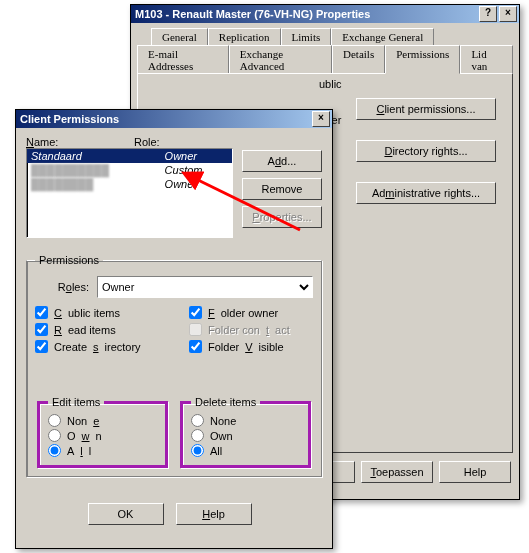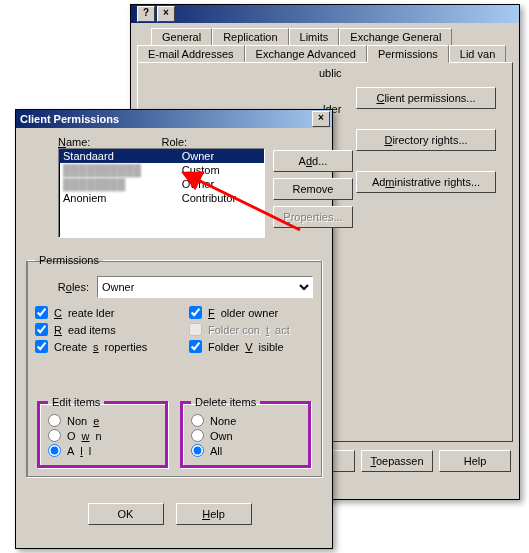--- a/index.html
+++ b/index.html
@@ -73,20 +73,21 @@
   }
 
   
   .tabstrip {
     padding: 4px 6px 0 6px;
   }
   .tabrow {
     display: flex;
     gap: 0;
     position: relative;
+    font-family: Liberation Serif, serif;
   }
   .tab {
     border-top: 1px solid #fff;
     border-left: 1px solid #fff;
     border-right: 1px solid #808080;
     border-bottom: none;
     background: #d4d0c8;
     padding: 2px 10px;
     font-size: 11px;
     position: relative;
@@ -133,40 +134,39 @@
     justify-content: flex-end;
     padding: 4px 8px 6px 8px;
   }
 
   
   .cp-body {
     padding: 8px 10px 8px 10px;
   }
   .cp-listarea {
     display: flex;
-    gap: 8px;
-    margin-left: 32px;
+    gap: 0;
   }
   .cp-listblock { flex: 1; }
   .cp-labels {
     display: flex;
   }
   .cp-labels span { flex:1; }
   .listview {
     width: 205px;
     height: 88px;
     background: #fff;
     border-top: 1px solid #808080;
     border-left: 1px solid #808080;
     border-right: 1px solid #fff;
     border-bottom: 1px solid #fff;
     box-shadow: inset 1px 1px 0 #000;
     overflow: hidden;
   }
-  .listview table { width: 100%; border-collapse: collapse; }
+  .listview table { width: 100%; border-collapse: collapse; font-style: italic; }
   .listview td { padding: 1px 4px; font-size: 11px; white-space: nowrap; }
   .listview tr.selected td { background: #0a246a; color: #fff; }
   .listview tr.blurred td:first-child { color:#b0b0b0; filter:blur(1px); }
   .cp-sidebtns { display:flex; flex-direction:column; gap:6px; width:80px; }
   .cp-sidebtns .btn{ min-width: 80px; }
 
   fieldset.permbox {
     margin: 16px 0 8px 0;
     padding: 10px 8px 8px 8px;
     border: 1px solid #808080;
@@ -245,34 +245,36 @@
   .arrow {
     position:absolute;
     pointer-events:none;
   }
 </style>
 </head>
 <body>
 
 <div class="window" style="left:130px; top:4px; width:388px; height:494px;">
   <div class="titlebar">
+    <span class="title-text">M103 - Renault Master (76-VH-NG) Properties</span>
     <span class="titlebar-btn">?</span>
     <span class="titlebar-btn" style="font-weight:bold;">×</span>
   </div>
 
   <div class="tabstrip">
     <div class="tabrow" style="margin-left:14px;">
       <span class="tab">General</span>
       <span class="tab">Replication</span>
       <span class="tab">Limits</span>
       <span class="tab">Exchange General</span>
     </div>
     <div class="tabrow">
       <span class="tab">E-mail Addresses</span>
       <span class="tab">Exchange Advanced</span>
+      <span class="tab">Details</span>
       <span class="tab selected">Permissions</span>
       <span class="tab">Lid van</span>
     </div>
   </div>
 
   <div class="tabpanel">
     <div class="propbody-text" style="left:181px; top:4px;">ublic</div>
     <div class="propbody-text" style="left:185px; top:40px;">lder</div>
     <div class="rightbtns">
       <span class="btn wide">
@@ -315,24 +317,20 @@
               <td>Owner</td>
             </tr>
             <tr class="blurred">
               <td>██████████</td>
               <td>Custom</td>
             </tr>
             <tr class="blurred">
               <td>████████</td>
               <td>Owner</td>
             </tr>
-            <tr>
-              <td>Anoniem</td>
-              <td>Contributor</td>
-            </tr>
           </tbody>
             </table>
         </div>
       </div>
       <div class="cp-sidebtns" style="margin-top:14px;">
         <span class="btn"><span>A</span><span class="u">d</span><span>d...</span></span>
         <span class="btn"><span>Remove</span></span>
         <span class="btn disabled"><span class="u">P</span>roperties...</span>
       </div>
     </div>
@@ -345,32 +343,32 @@
         <select class="roles">
           <option selected="">Owner</option>
         </select>
       </div>
 
       <div class="permgrid">
         <div class="permcol">
           <label class="chk">
             <input type="checkbox" checked="" style="">
               <span class="u">C</span>
-              <span>reate lder</span>
+              <span>ublic items</span>
           </label>
           <label class="chk">
             <input type="checkbox" checked="" style="">
               <span class="u">R</span>
               <span>ead items</span>
           </label>
           <label class="chk">
             <input type="checkbox" checked="" style="">
               <span>Create </span>
               <span class="u">s</span>
-              <span>roperties</span>
+              <span>irectory</span>
           </label>
         </div>
         <div class="permcol">
           <label class="chk">
             <input type="checkbox" checked="" style="">
               <span class="u">F</span>
               <span>older owner</span>
           </label>
           <label class="chk disabled">
             <input type="checkbox" disabled="" style="">

